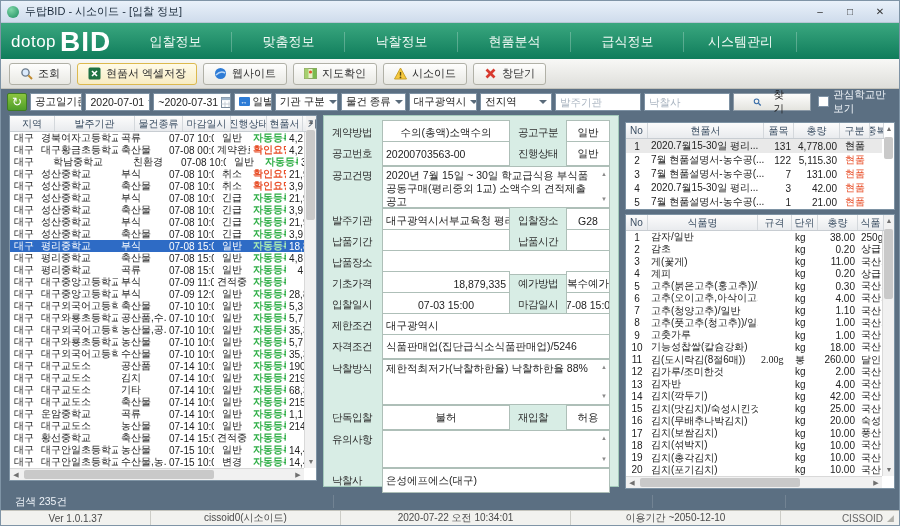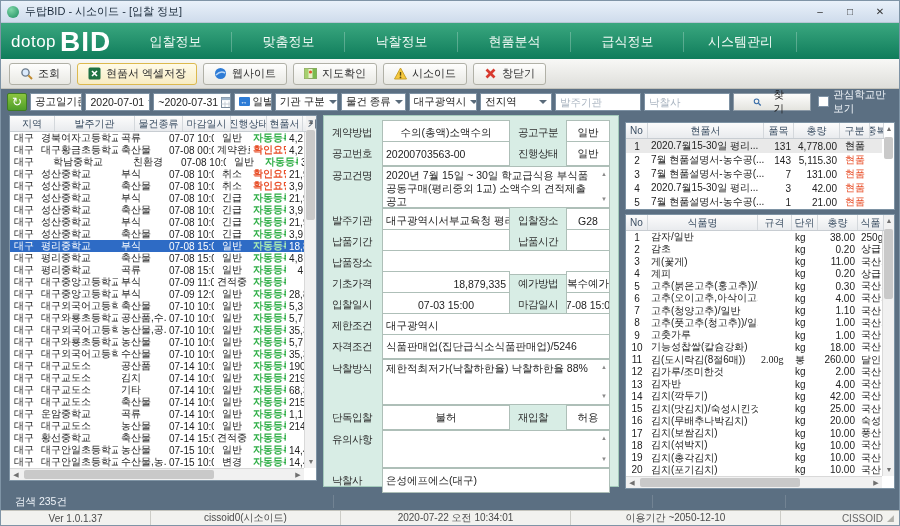--- a/index.html
+++ b/index.html
@@ -634,21 +634,21 @@
             <div class="td c " style="width: 22px;">1</div>
             <div class="td  " style="width: 116px;">2020.7월15-30일 평리...</div>
             <div class="td r " style="width: 30px;">131</div>
             <div class="td r " style="width: 46px;">4,778.00</div>
             <div class="td c " style="width: 30px;">현품</div>
             <div class="td  " style="width: 14px;"></div>
           </div>
           <div class="trow">
             <div class="td c " style="width: 22px;">2</div>
             <div class="td  " style="width: 116px;">7월 현품설명서-농수공(...</div>
-            <div class="td r " style="width: 30px;">143</div>
+            <div class="td r " style="width: 30px;">122</div>
             <div class="td r " style="width: 46px;">5,115.30</div>
             <div class="td c red" style="width: 30px;">현품</div>
             <div class="td  " style="width: 14px;"></div>
           </div>
           <div class="trow">
             <div class="td c " style="width: 22px;">3</div>
             <div class="td  " style="width: 116px;">7월 현품설명서-농수공(...</div>
             <div class="td r " style="width: 30px;">7</div>
             <div class="td r " style="width: 46px;">131.00</div>
             <div class="td c red" style="width: 30px;">현품</div>

